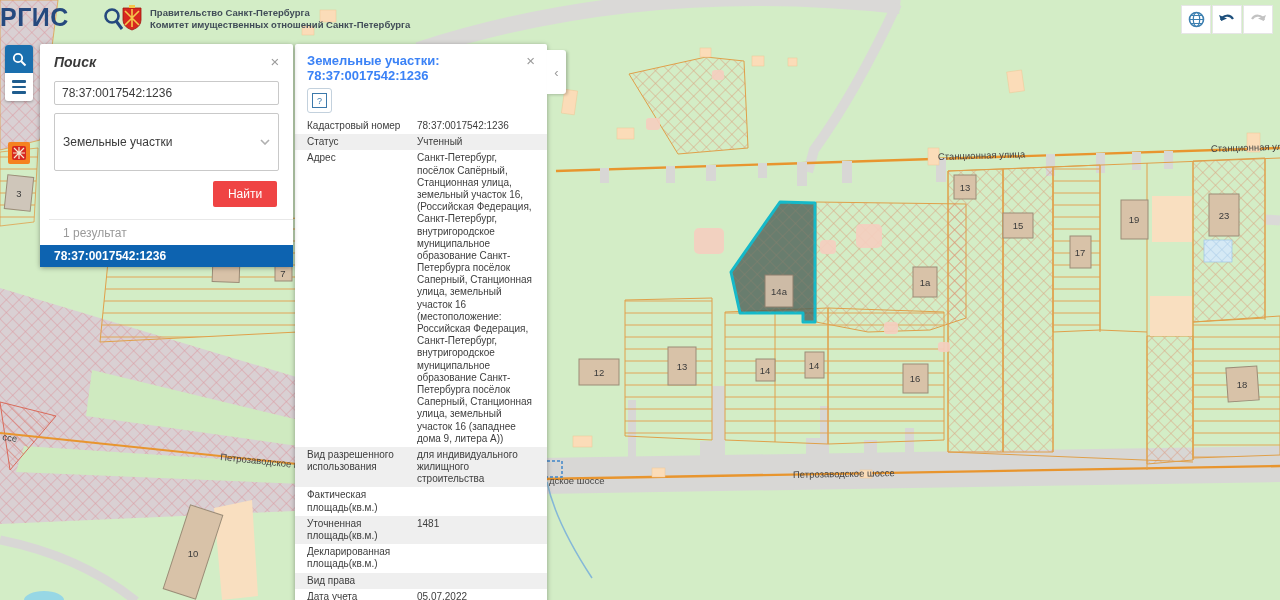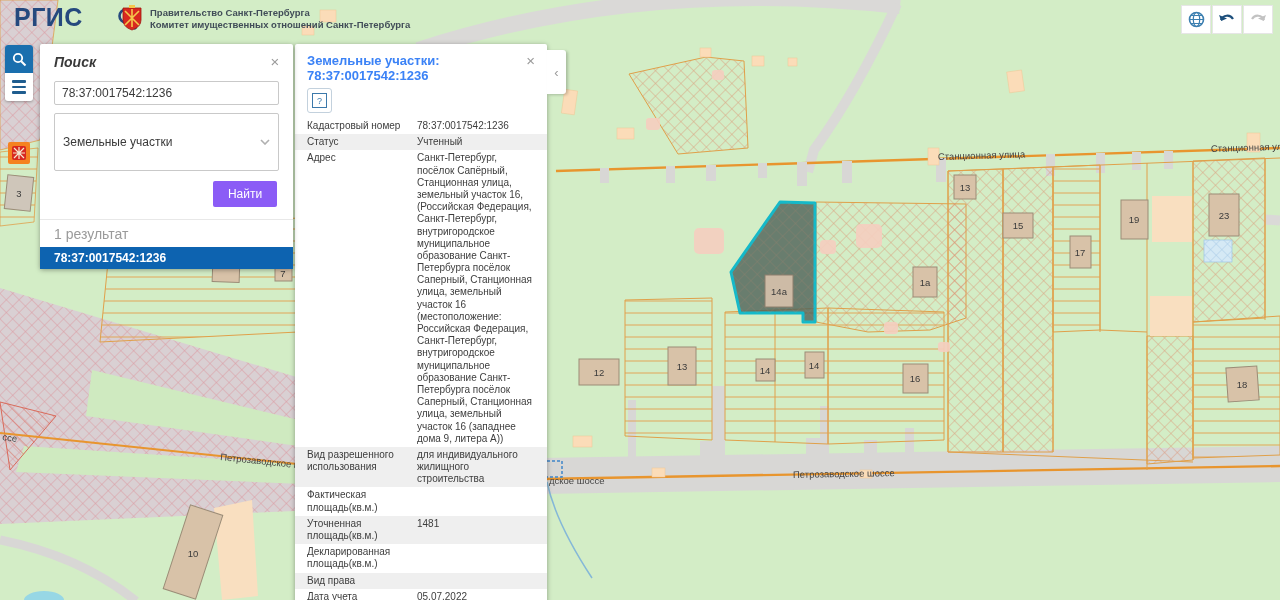--- a/index.html
+++ b/index.html
@@ -2,21 +2,21 @@
 <html><head>
 <meta charset="utf-8">
 <style>
   html,body{margin:0;padding:0;}
   #app{position:relative;width:1280px;height:600px;overflow:hidden;
        font-family:"Liberation Sans",sans-serif;background:#d3edc6;}
   svg text{font-family:"Liberation Sans",sans-serif;}
 
   
   .hdr{position:absolute;top:0;left:0;right:0;height:38px;z-index:5;}
-  .logo{position:absolute;left:14px;top:3px;font-size:25px;font-weight:bold;
+  .logo{position:absolute;left:0;top:3px;font-size:25px;font-weight:bold;
         color:#25497e;letter-spacing:.5px;display:flex;align-items:center;gap:39px;}
   .logo svg{margin-left:-6px;margin-top:2px;}
   .crest{position:absolute;left:121px;top:4px;}
   .orgtxt{position:absolute;left:150px;top:7px;font-size:9.5px;line-height:1.3;
           color:#414d58;font-weight:bold;}
   .hdr-btns{position:absolute;right:7px;top:5px;display:flex;gap:1px;}
   .hdr-btn{width:28px;height:27px;background:#fff;border:1px solid #e6e6e6;
            display:flex;align-items:center;justify-content:center;cursor:pointer;}
 
   
@@ -37,23 +37,23 @@
   .search-panel{left:40px;top:44px;width:253px;z-index:10;padding-bottom:0;}
   .sp-head{padding:10px 14px 4px;font-style:italic;}
   .sp-title{font-size:14px;font-weight:bold;color:#3a3a3a;}
   .sp-input{display:block;margin:7px 14px 0;width:225px;height:24px;border:1px solid #c9c9c9;
             border-radius:2px;font-size:12px;color:#3a3a3a;padding:0 7px;box-sizing:border-box;
             font-family:"Liberation Sans",sans-serif;}
   .sp-select{margin:8px 14px 0;height:24px;border:1px solid #c9c9c9;border-radius:2px;
              display:flex;align-items:center;justify-content:space-between;padding:16px 8px;
              font-size:12px;color:#3a3a3a;cursor:pointer;}
   .sp-findrow{display:flex;justify-content:flex-end;padding:10px 16px 12px;}
-  .sp-find{width:64px;height:26px;background:#8b5cf6;color:#fff;border:none;border-radius:2px;
+  .sp-find{width:64px;height:26px;background:#ef4444;color:#fff;border:none;border-radius:2px;
            font-size:12px;cursor:pointer;font-family:"Liberation Sans",sans-serif;}
-  .sp-count{border-top:1px solid #e8e8e8;padding:6px 14px 5px;color:#9a9a9a;font-size:14px;}
+  .sp-count{border-top:1px solid #e8e8e8;padding:6px 14px 5px;color:#9a9a9a;font-size:12px;margin-left:9px;}
   .sp-result{height:22px;background:#0d63b0;color:#fff;font-size:12px;font-weight:bold;
              line-height:22px;padding:0 14px;cursor:pointer;}
 
   .detail-panel{left:295px;top:44px;width:252px;z-index:9;padding-bottom:5px;}
   .dp-head{padding:9px 12px 2px;}
   .dp-title{font-size:13px;font-weight:bold;color:#3b82f6;}
   .dp-info{margin:3px 0 5px 12px;width:23px;height:23px;border:1px solid #c3d1dd;border-radius:3px;
            display:flex;align-items:center;justify-content:center;cursor:pointer;background:#fff;}
   .dp-info-in{width:13px;height:13px;border:1px solid #3c79ab;color:#3c79ab;font-size:9px;
               display:flex;align-items:center;justify-content:center;}

